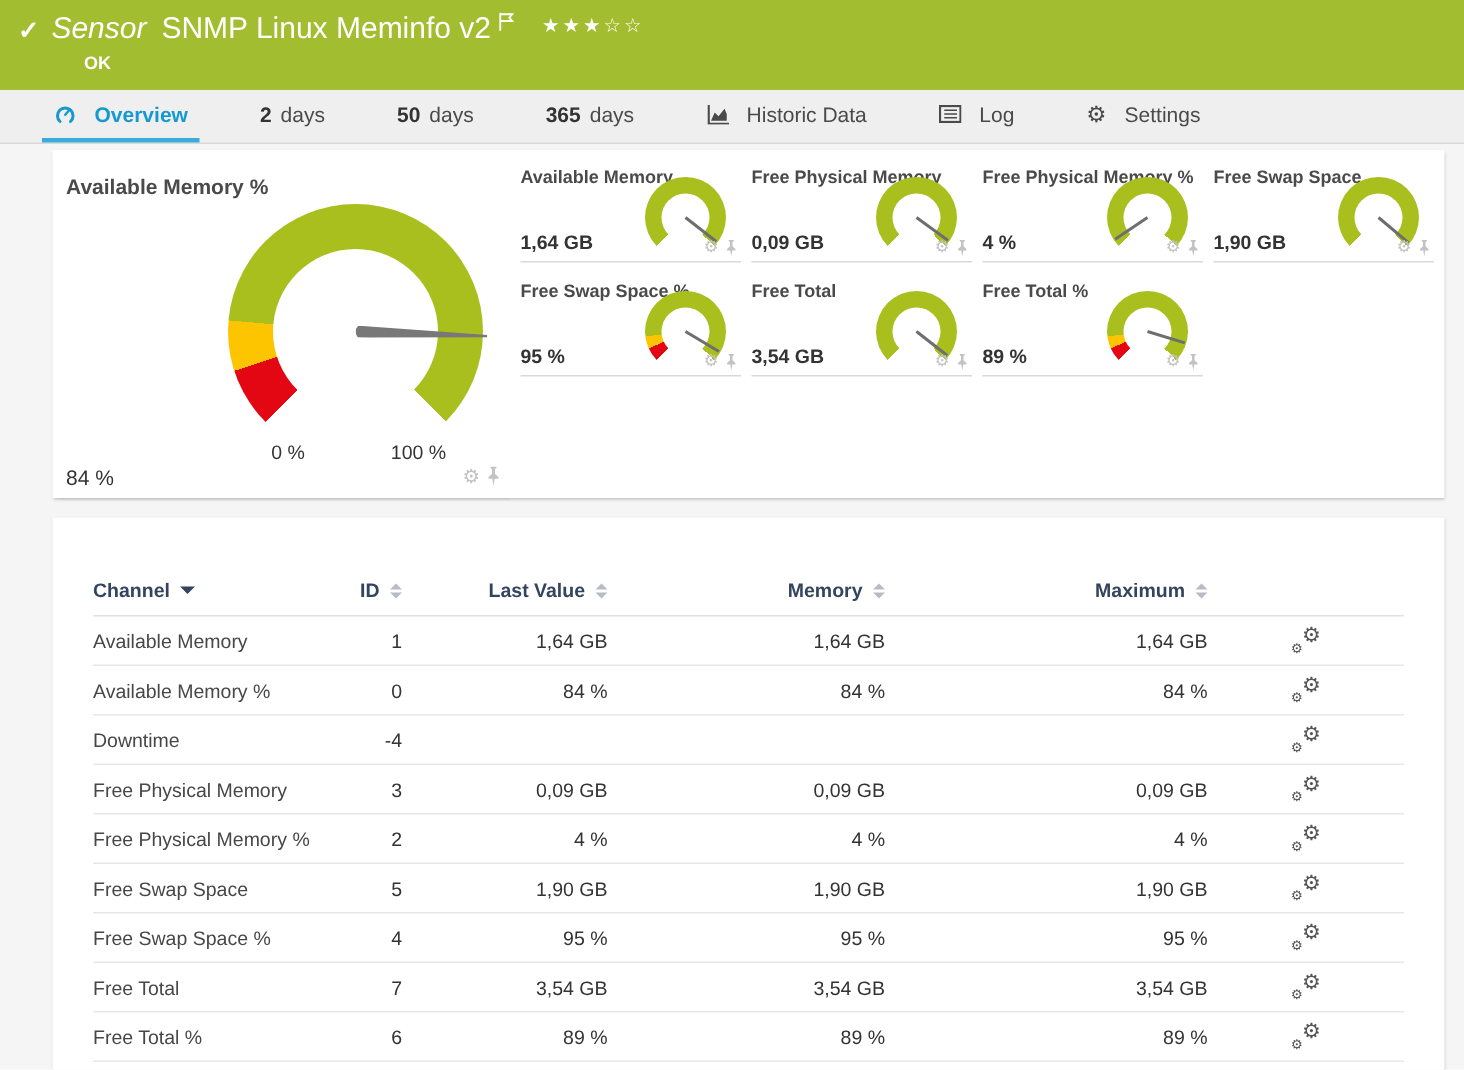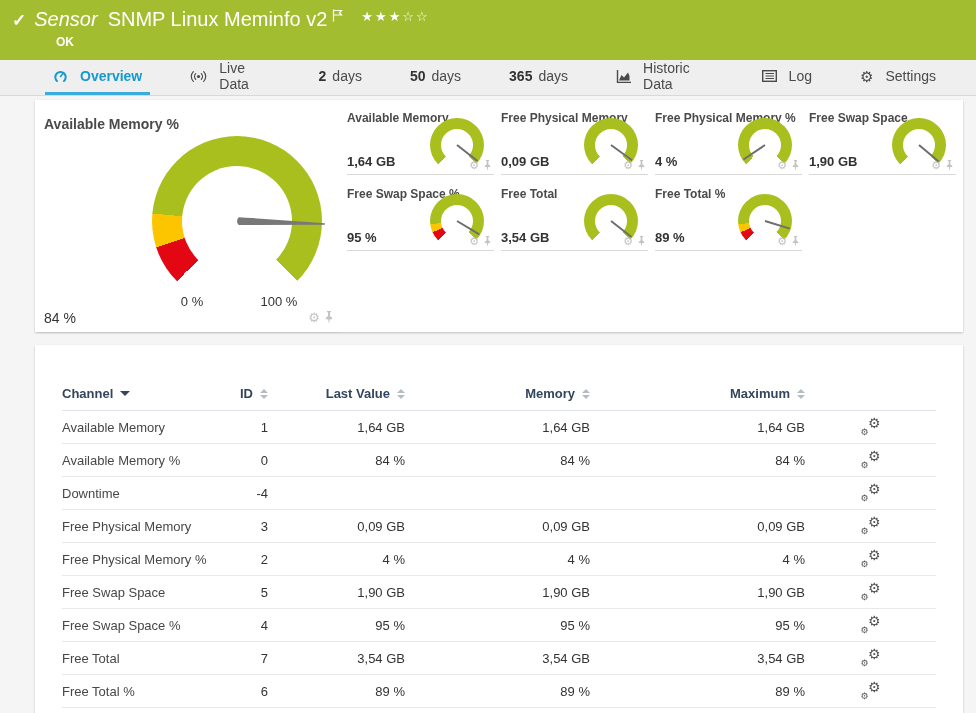--- a/index.html
+++ b/index.html
@@ -22,21 +22,21 @@
   .hdr-kind { font-style:italic; font-size:20px; margin-right:10px; }
   .hdr-title { font-size:20px; font-weight:normal; }
   .hdr-flag { margin:0 0 0 5px; }
   .hdr-stars { font-size:13px; letter-spacing:2px; margin:1px 0 0 18px; }
   .hdr-status { font-size:12px; font-weight:bold; margin:4px 0 0 44px; }
 
   
   .tabs {
     position:absolute; left:0; top:60px; width:976px; height:36px;
     background:#efefef; border-bottom:1px solid #d9d9d9;
-    display:flex; align-items:stretch; padding-left:45px;
+    display:flex; align-items:stretch; padding-left:28px;
     font-size:14px; color:#4a4a4a;
   }
   .tab {
     display:flex; align-items:center; gap:6px;
     padding:0 8px; margin-right:32px; cursor:pointer;
     border-bottom:3px solid transparent;
   }
   .tab b { color:#333; }
   .tab.active { color:#1599cf; font-weight:bold; border-bottom-color:#3aacdb; }
   .ticon { display:inline-flex; align-items:center; }
@@ -147,30 +147,20 @@
     <span class="ticon">
       <svg width="15" height="14" viewBox="0 0 15 14">
           <path d="M4 12 A5.2 5.2 0 1 1 11 12" stroke="#1599cf" stroke-width="2" fill="none" stroke-linecap="round"></path>
           <path d="M7.5 7.5 L10.5 4" stroke="#1599cf" stroke-width="1.6" stroke-linecap="round"></path>
         </svg>
     </span>
     <b></b>
       <span>Overview</span>
   </div>
   <div class="tab">
-    <span class="ticon">
-      <svg width="17" height="13" viewBox="0 0 17 13">
-          <circle cx="8.5" cy="6.5" r="1.6" fill="#4a4a4a"></circle>
-          <path d="M5.7 3.7 a4 4 0 0 0 0 5.6 M3.3 1.6 a7 7 0 0 0 0 9.8 M11.3 3.7 a4 4 0 0 1 0 5.6 M13.7 1.6 a7 7 0 0 1 0 9.8" stroke="#4a4a4a" stroke-width="1.2" fill="none" stroke-linecap="round"></path>
-        </svg>
-    </span>
-    <b></b>
-      <span>Live Data</span>
-  </div>
-  <div class="tab">
     <b>2</b>
       <span>days</span>
   </div>
   <div class="tab">
     <b>50</b>
       <span>days</span>
   </div>
   <div class="tab">
     <b>365</b>
       <span>days</span>

